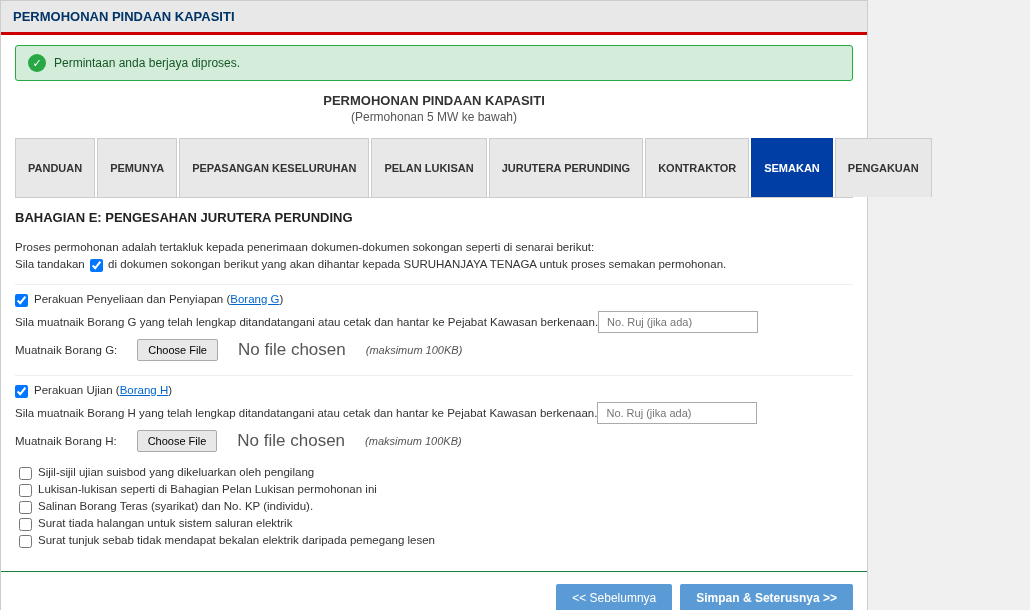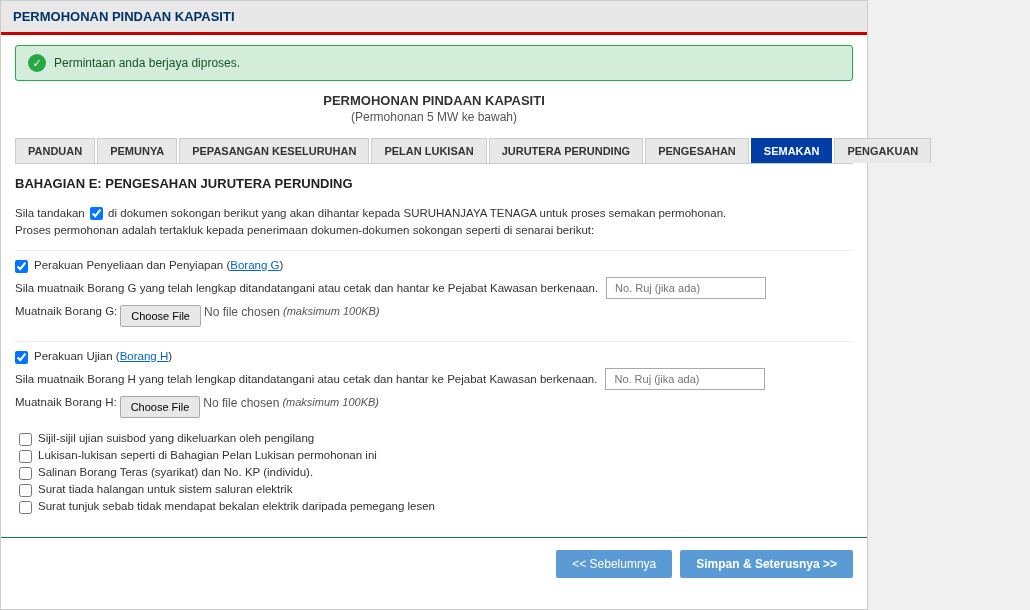--- a/index.html
+++ b/index.html
@@ -64,21 +64,21 @@
       color: #555;
       margin-bottom: 14px;
     }
     .tabs {
       display: flex;
       border-bottom: 1px solid #ccc;
       margin-bottom: 12px;
       gap: 2px;
     }
     .tab {
-      padding: 6px 12px;
+      padding: 23px 12px;
       border: 1px solid #ccc;
       background: #e8e8e8;
       cursor: pointer;
       font-size: 11px;
       font-weight: bold;
       color: #333;
       border-bottom: none;
       white-space: nowrap;
     }
     .tab.active {
@@ -112,48 +112,47 @@
       font-size: 11.5px;
     }
     .checkbox-label a {
       color: #0066cc;
       text-decoration: underline;
       text-align: right;
     }
     .form-row {
       display: flex;
       align-items: center;
-      gap: 8px;
       margin-bottom: 6px;
       font-size: 11.5px;
     }
     .ref-input {
       border: 1px solid #aaa;
       padding: 4px 8px;
       font-size: 11px;
       width: 160px;
       color: #999;
     }
     .upload-row {
       display: flex;
-      align-items: flex-start;
-      gap: 3px;
+      align-items: center;
+      gap: 20px;
       margin-bottom: 12px;
       font-size: 11.5px;
     }
     .choose-file-btn {
       background: #e8e8e8;
       border: 1px solid #aaa;
       padding: 4px 10px;
       font-size: 11px;
       cursor: pointer;
       border-radius: 2px;
     }
     .file-status {
-      font-size: 12px;
+      font-size: 17px;
       color: #555;
     }
     .max-size {
       font-size: 11px;
       color: #555;
       font-style: italic;
     }
     .section-block {
       margin-bottom: 14px;
       padding-top: 8px;
@@ -224,32 +223,32 @@
 
     <div class="page-heading">PERMOHONAN PINDAAN KAPASITI</div>
     <div class="page-subheading">(Permohonan 5 MW ke bawah)</div>
 
     <div class="tabs">
       <div class="tab">PANDUAN</div>
       <div class="tab">PEMUNYA</div>
       <div class="tab">PEPASANGAN KESELURUHAN</div>
       <div class="tab">PELAN LUKISAN</div>
       <div class="tab">JURUTERA PERUNDING</div>
-      <div class="tab">PENGESAHAN</div>
+      <div class="tab">KONTRAKTOR</div>
       <div class="tab active">SEMAKAN</div>
       <div class="tab">PENGAKUAN</div>
     </div>
 
     <div class="section-title">BAHAGIAN E: PENGESAHAN JURUTERA PERUNDING</div>
 
     <div class="instruction-text">
+      <p>Proses permohonan adalah tertakluk kepada penerimaan dokumen-dokumen sokongan seperti di senarai berikut:</p>
       <p>
         Sila tandakan <input type="checkbox" class="inline-checkbox" checked="" style=""> di dokumen sokongan berikut yang akan dihantar kepada SURUHANJAYA TENAGA untuk proses semakan permohonan.
       </p>
-      <p>Proses permohonan adalah tertakluk kepada penerimaan dokumen-dokumen sokongan seperti di senarai berikut:</p>
     </div>
 
     <div class="section-block">
       <div class="checkbox-item">
         <input type="checkbox" checked="" style="">
         <span class="checkbox-label">
           Perakuan Penyeliaan dan Penyiapan (<a class="blue-link">Borang G</a>)
         </span>
       </div>
       <div class="form-row">

